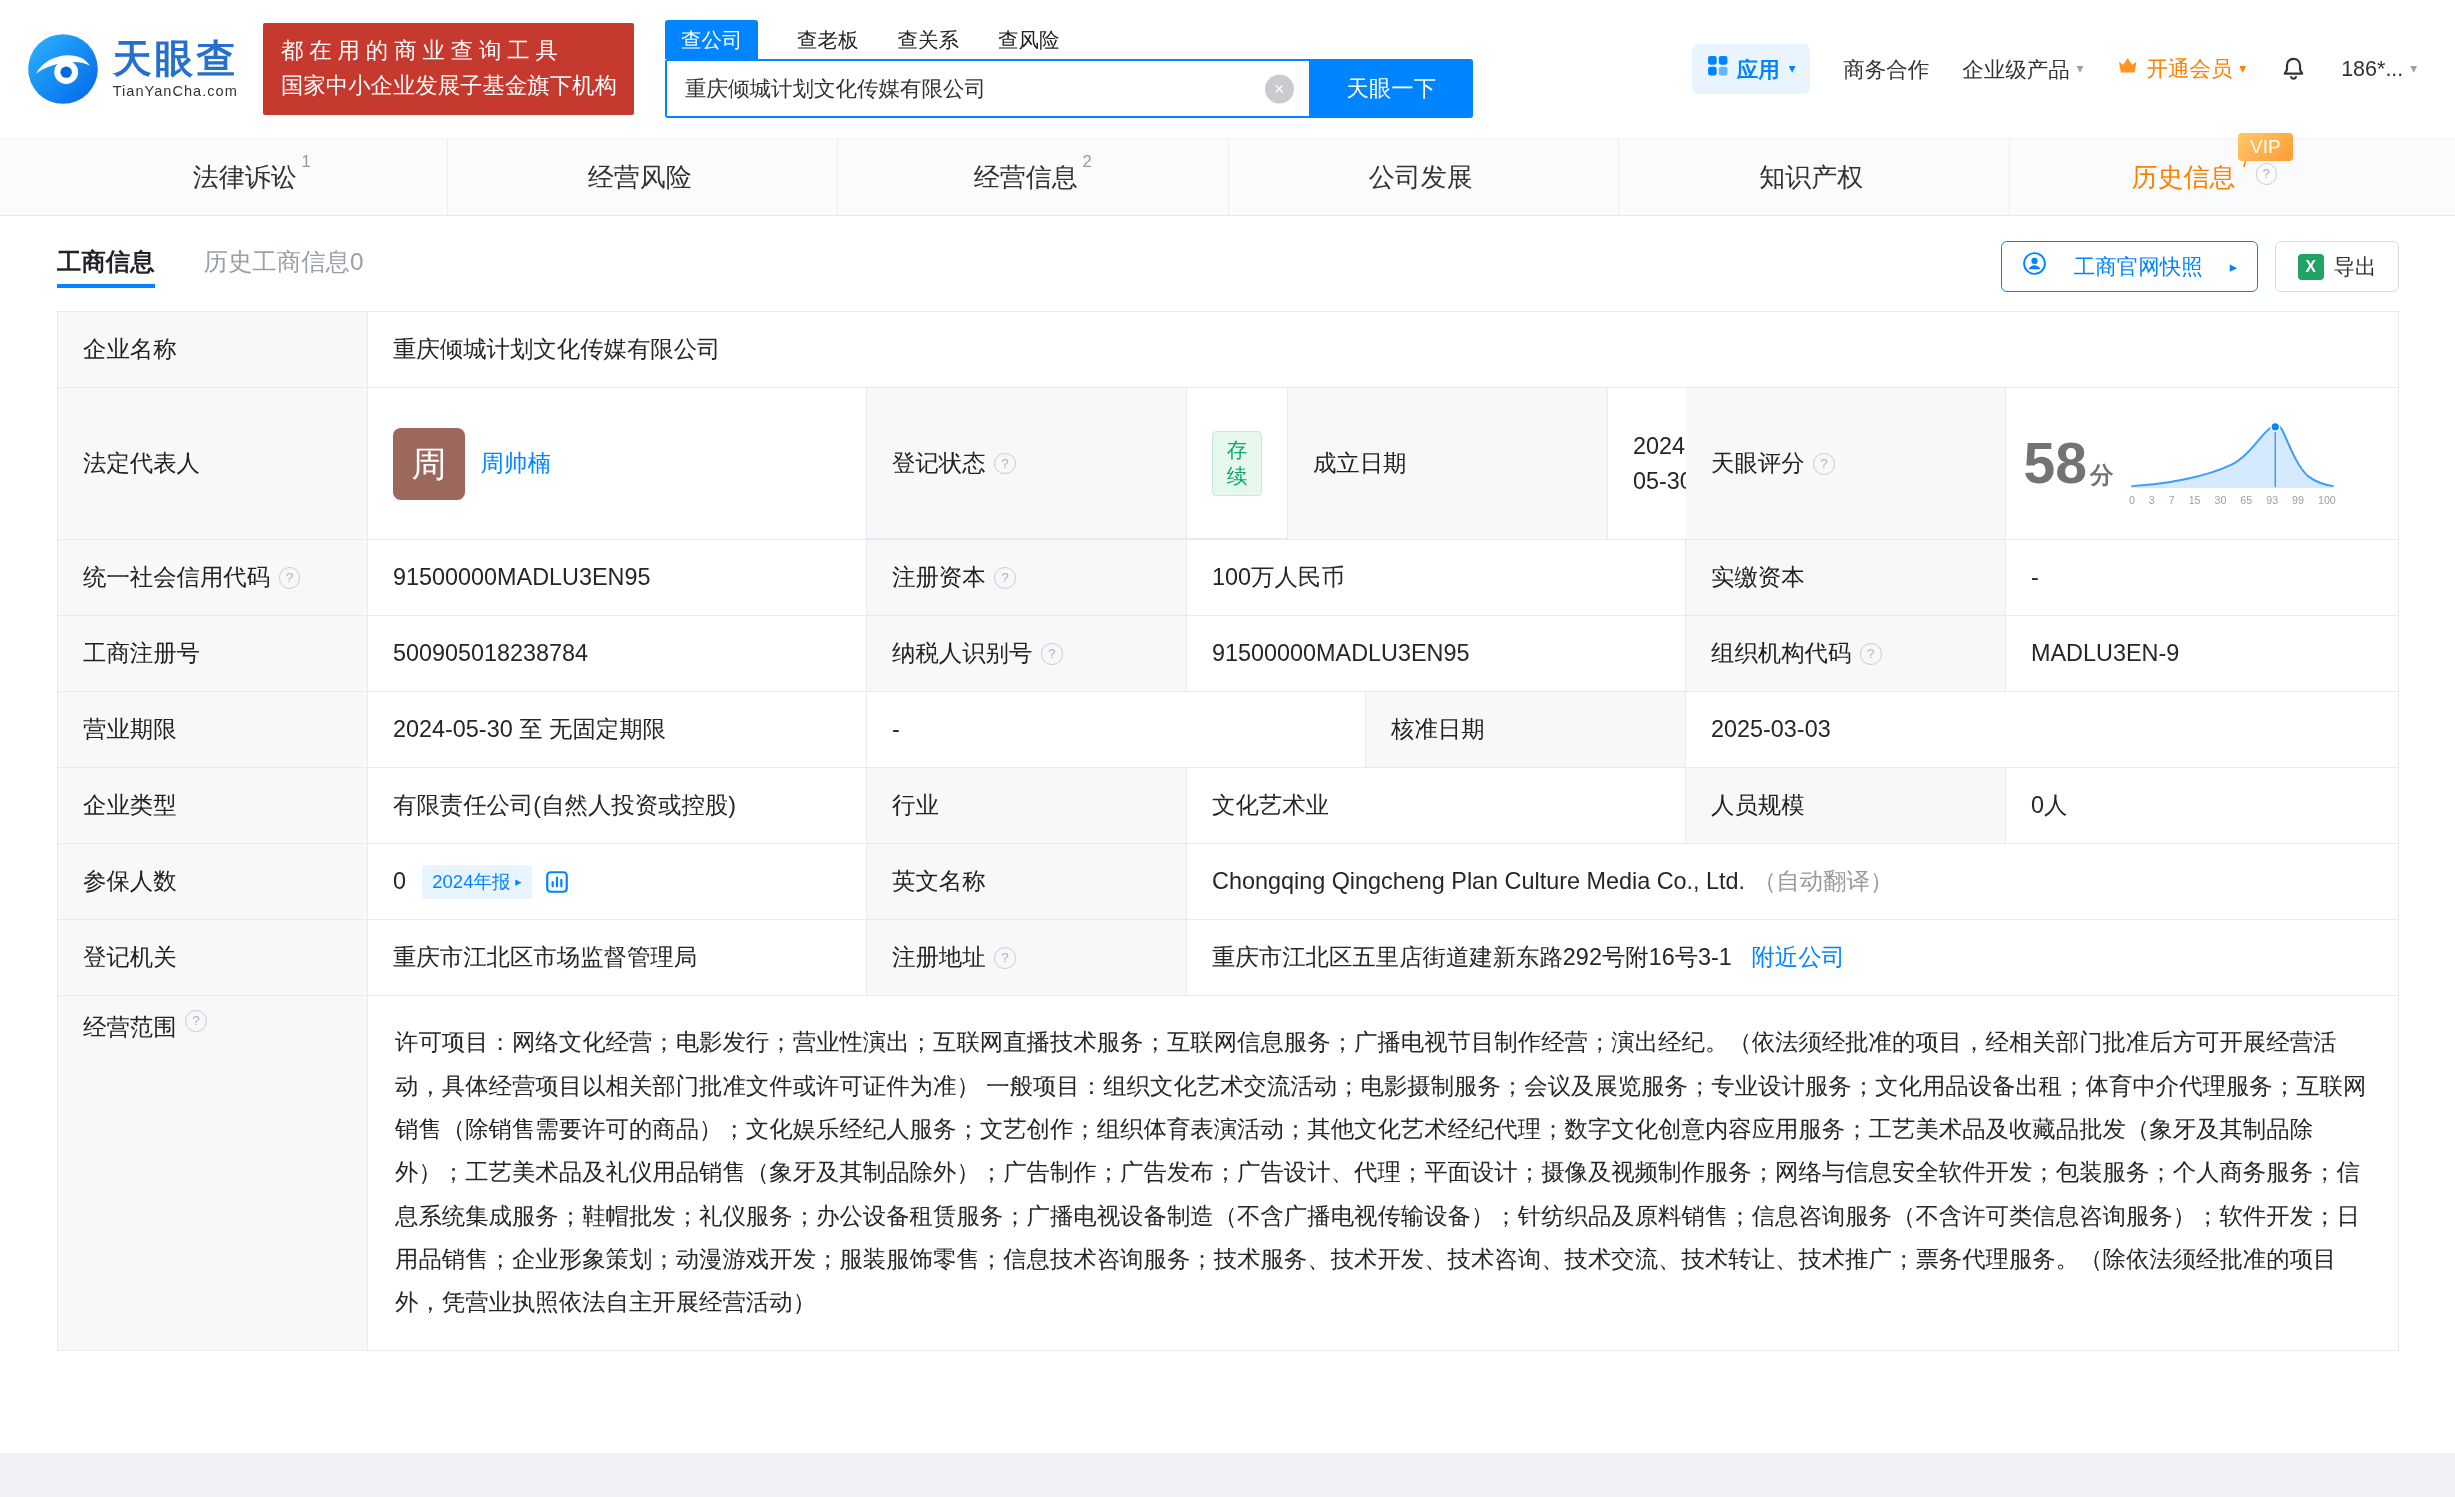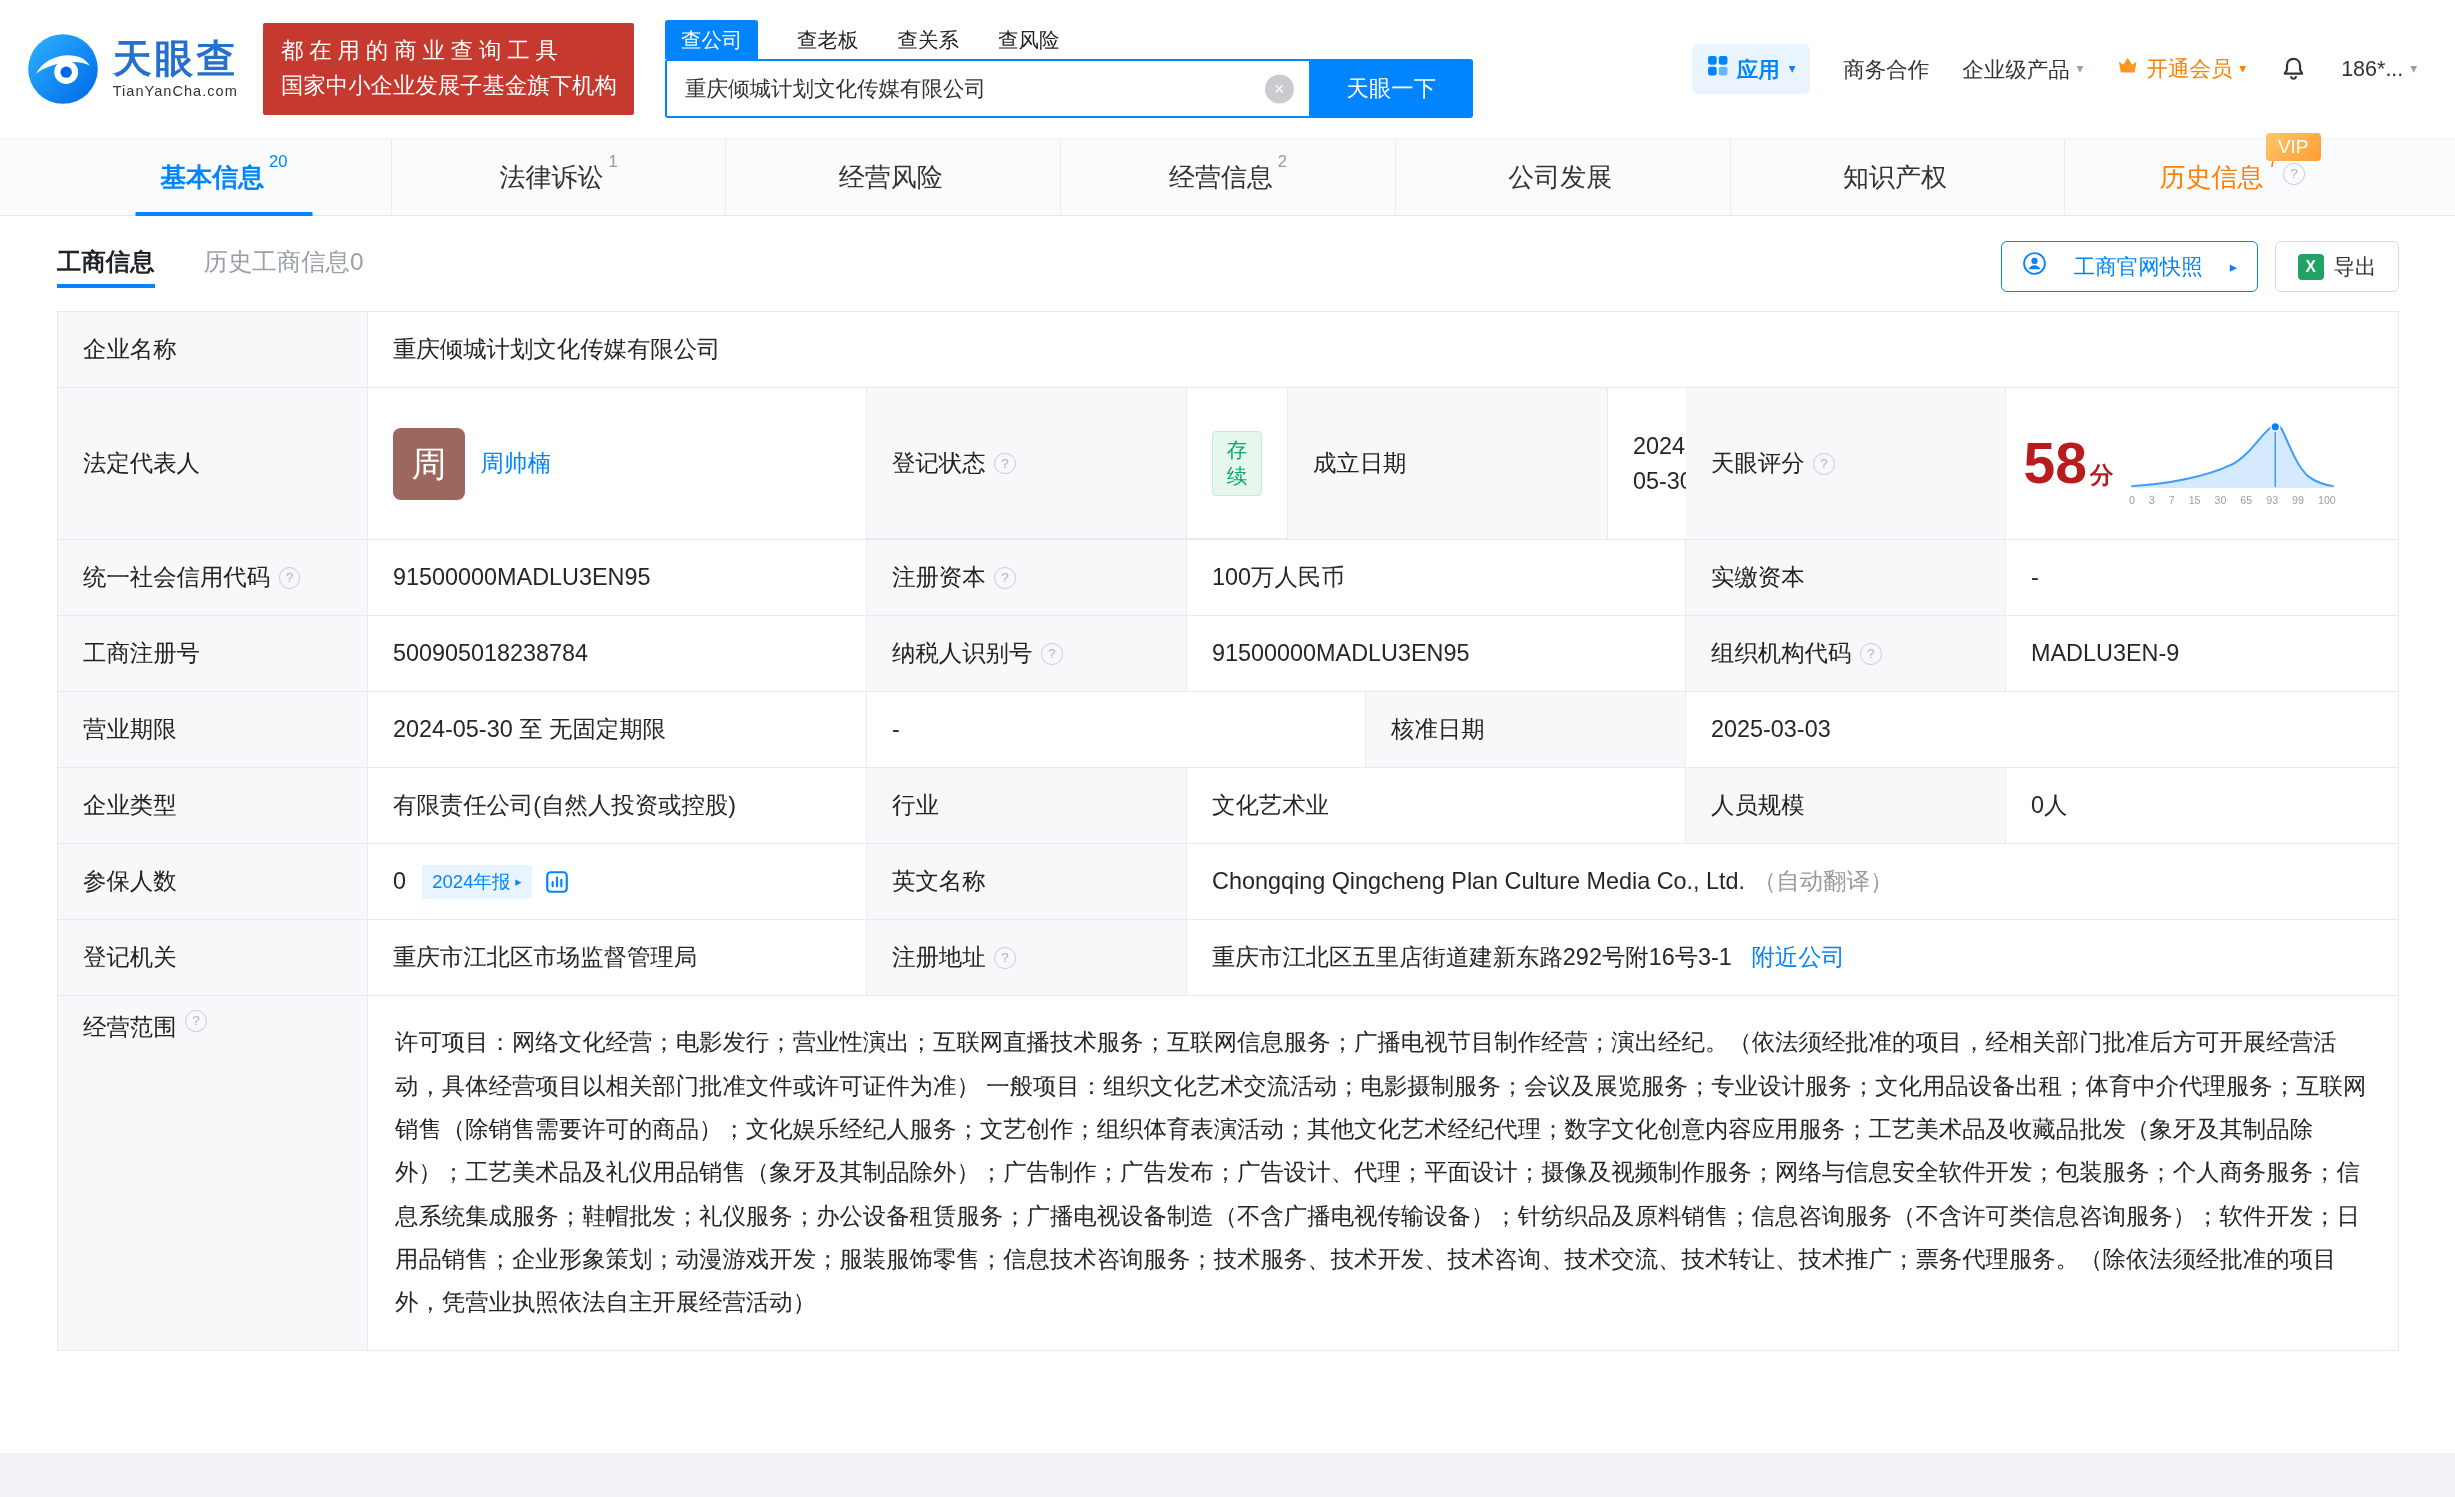--- a/index.html
+++ b/index.html
@@ -74,21 +74,21 @@
   .sub-row:first-child{border-bottom:1px solid #e9eaef;}
   .help{width:21.5px;height:21.5px;border:1px solid #c7cbd1;border-radius:50%;color:#aeb2ba;font-size:13.7px;display:inline-flex;align-items:center;justify-content:center;margin-left:8.8px;flex-shrink:0;cursor:pointer;line-height:1;}
   .badge-green{background:#e6f7ee;color:#0bab67;font-size:20.5px;padding:4.9px 13.7px;border-radius:3.9px;border:1px solid #c4ecd8;line-height:1.3;}
   .avatar{width:72px;height:72px;border-radius:7.8px;background:#9c685e;color:#fff;display:flex;align-items:center;justify-content:center;font-size:35px;margin-right:15.6px;flex-shrink:0;cursor:pointer;}
   .link{color:#0084ff;text-decoration:none;cursor:pointer;}
   .report-badge{background:#e8f4ff;color:#0084ff;font-size:18.5px;padding:4.9px 10.7px;border-radius:2.9px;display:inline-flex;align-items:center;gap:4.9px;margin-left:15.6px;cursor:pointer;line-height:1.3;}
   .report-icon{margin-left:11.7px;display:inline-flex;cursor:pointer;}
   .gray-note{color:#999;margin-left:7.8px;}
   .nearby{margin-left:19.5px;white-space:nowrap;}
   .score-cell{gap:15.6px;padding:9.8px 17.6px;}
-  .score-num{font-size:57px;font-weight:bold;color:#b91c1c;line-height:1;white-space:nowrap;}
+  .score-num{font-size:57px;font-weight:bold;color:#737373;line-height:1;white-space:nowrap;}
   .score-unit{font-size:23.4px;font-weight:bold;margin-left:2.9px;}
   .score-chart{display:flex;flex-direction:column;}
   .score-axis{display:flex;justify-content:space-between;width:207px;font-size:10.7px;color:#9aa0a8;margin-top:2px;}
   .cell.scope{display:block;padding:25px 27px;line-height:1.85;}
   .scope-label{align-items:flex-start;}
 
   .footer-strip{margin-top:auto;height:45px;background:#f1f2f5;flex-shrink:0;}
 </style>
 </head>
 <body>
@@ -174,26 +174,20 @@
         </svg>
       </div>
       <div class="nav-item">
         <span>186*...</span>
         <span class="caret-ch caret-gray">▾</span>
       </div>
     </div>
   </header>
 
   <nav class="main-tabs">
-    <div class="tab active">
-      <span class="tab-inner">
-        <span>基本信息</span>
-          <span class="tab-count">20</span>
-      </span>
-    </div>
     <div class="tab">
       <span class="tab-inner">
         <span>法律诉讼</span>
           <span class="tab-count">1</span>
       </span>
     </div>
     <div class="tab">
       <span class="tab-inner">
         <span>经营风险</span>
           <span class="tab-count"></span>

